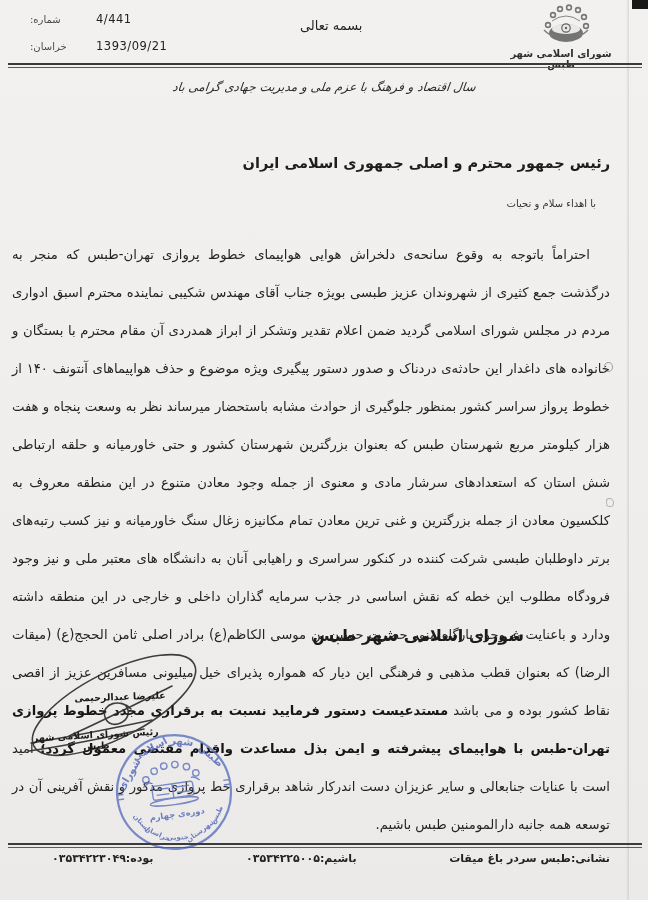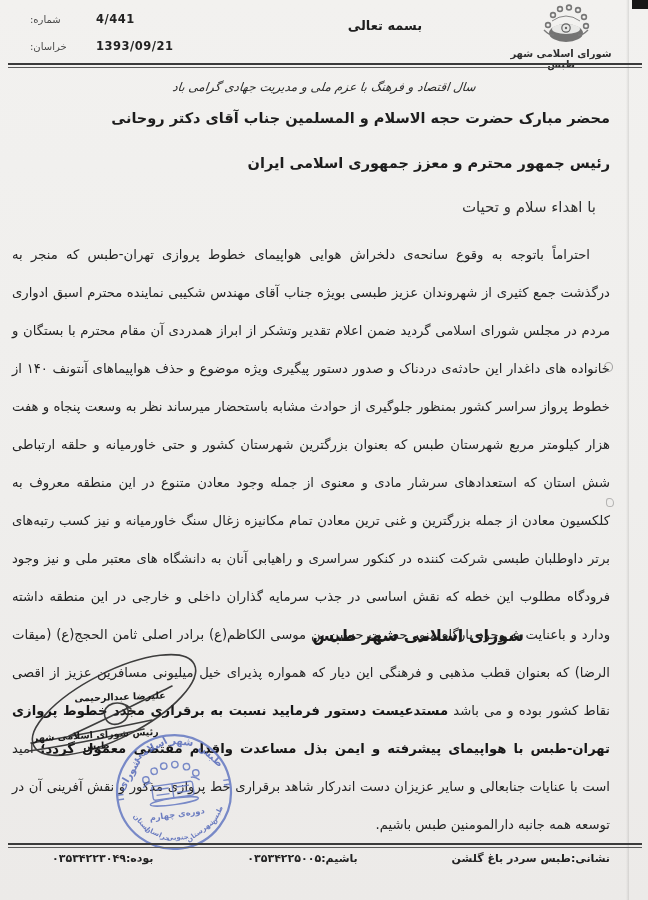--- a/index.html
+++ b/index.html
@@ -11,33 +11,33 @@
   .corner-chip{position:absolute; top:0; left:632px; width:16px; height:9px; background:#171717;}
   .edge-shade{position:absolute; top:0; left:626px; width:3px; height:100%;
     background:linear-gradient(90deg,rgba(0,0,0,0.00),rgba(0,0,0,0.10));}
   .speck1{position:absolute; left:604px; top:362px; width:7px; height:8px; border:1.5px solid #6a6a6a; border-radius:50%; opacity:.6;}
   .speck2{position:absolute; left:606px; top:498px; width:6px; height:7px; border:1.5px solid #7a7a7a; border-radius:40% 60% 50% 50%; opacity:.5;}
 
   
   .meta{position:absolute; top:12px; right:448px; left:30px; width:170px; font-size:10px; color:#3c3c3c;}
   .meta-row{display:flex; flex-direction:row-reverse; justify-content:flex-start; align-items:baseline; gap:22px; margin-bottom:13px; direction:rtl;}
   .meta-label{width:44px; text-align:left; color:#4a4a4a;}
-  .meta-value{direction:ltr; font-size:11.5px; font-weight:bold; color:#222; letter-spacing:.5px;}
-  .besmele{position:absolute; top:18px; left:300px; width:170px; text-align:center; font-weight:bold; font-size:13px; color:#1f1f1f;}
+  .meta-value{direction:ltr; font-size:11.5px; font-weight:normal; color:#222; letter-spacing:.5px;}
+  .besmele{position:absolute; top:18px; left:300px; width:170px; text-align:left; font-weight:normal; font-size:13px; color:#1f1f1f;}
   .logo{position:absolute; top:3px; left:538px; width:56px; height:44px; opacity:.9; filter:blur(.3px);}
   .org-top{position:absolute; top:48px; left:505px; width:112px; text-align:center; font-size:10px; font-weight:bold; color:#2e2e2e;}
   .rule{position:absolute; left:8px; right:6px; border-top:2.5px solid #3b3b3b; border-bottom:1.2px solid #5a5a5a; height:2px;}
   .rule-top{top:63px;}
   .rule-bottom{top:843px; z-index:5;}
 
   .slogan{position:absolute; top:80px; left:0; right:0; text-align:center; font-size:12px; font-style:italic;
     font-family:"DejaVu Serif",serif; color:#2b2b2b; transform:skewX(-6deg);}
   .addr1{position:absolute; top:110px; right:38px; left:20px; font-size:14.5px; font-weight:bold; color:#1d1d1d;}
   .addr2{position:absolute; top:155px; right:38px; left:20px; font-size:14.5px; font-weight:bold; color:#1d1d1d;}
-  .salutation{position:absolute; top:198px; right:52px; left:20px; font-size:15px; color:#333;}
+  .salutation{position:absolute; top:198px; right:52px; left:20px; font-size:10px; color:#333;}
 
   .body-text{position:absolute; top:236px; right:38px; left:12px; font-size:13.2px; line-height:38px;
     text-align:justify; color:#242424; text-indent:20px; margin:0;}
   .body-text .bold{font-weight:bold; color:#161616;}
 
   .sig-org{position:absolute; top:626px; right:124px; font-size:16px; font-weight:bold; letter-spacing:1px; color:#1b1b1b;}
 
   .signature-svg{position:absolute; left:14px; top:648px; width:205px; height:125px;}
   .signer-name{position:absolute; left:68px; top:691px; width:104px; text-align:center; font-size:9.5px; font-weight:bold;
     color:#161616; transform:rotate(-2deg); letter-spacing:.5px;}
@@ -90,22 +90,21 @@
     </g>
     <path d="M6,27 q6,6 10,5 M50,27 q-6,6 -10,5" stroke="#6f6f6f" stroke-width="1.4" fill="none"></path>
     <path d="M14,18 q14,-10 28,0" stroke="#7a7a7a" stroke-width="1" fill="none"></path>
   </svg>
   <div class="org-top">شورای اسلامی شهر طبس</div>
 
   <div class="rule rule-top"></div>
 
   <div class="slogan">سال اقتصاد و فرهنگ با عزم ملی و مدیریت جهادی گرامی باد</div>
 
-  <div class="addr1">محضر مبارک حضرت حجه الاسلام و المسلمین جناب آقای دکتر روحانی</div>
-  <div class="addr2">رئیس جمهور محترم و معزز جمهوری اسلامی ایران</div>
+  <div class="addr2">رئیس جمهور محترم و اصلی جمهوری اسلامی ایران</div>
   <div class="salutation">با اهداء سلام و تحیات</div>
 
   <p class="body-text"><span>احتراماً باتوجه به وقوع سانحه‌ی دلخراش هوایی هواپیمای خطوط پروازی تهران-طبس که منجر به درگذشت جمع کثیری از شهروندان عزیز طبسی بویژه جناب آقای مهندس شکیبی نماینده محترم اسبق ادواری مردم در مجلس شورای اسلامی گردید ضمن اعلام تقدیر وتشکر از ابراز همدردی آن مقام محترم با بستگان و خانواده های داغدار این حادثه‌ی دردناک و صدور دستور پیگیری ویژه موضوع و حذف هواپیماهای آنتونف ۱۴۰ از خطوط پرواز سراسر کشور بمنظور جلوگیری از حوادث مشابه باستحضار میرساند نظر به وسعت پنجاه و هفت هزار کیلومتر مربع شهرستان طبس که بعنوان بزرگترین شهرستان کشور و حتی خاورمیانه و حلقه ارتباطی شش استان که استعدادهای سرشار مادی و معنوی از جمله وجود معادن متنوع در این منطقه معروف به کلکسیون معادن از جمله بزرگترین و غنی ترین معادن تمام مکانیزه زغال سنگ خاورمیانه و نیز کسب رتبه‌های برتر داوطلبان طبسی شرکت کننده در کنکور سراسری و راهیابی آنان به دانشگاه های معتبر ملی و نیز وجود فرودگاه مطلوب این خطه که نقش اساسی در جذب سرمایه گذاران داخلی و خارجی در این منطقه داشته ودارد و باعنایت به وجود بارگاه منور حضرت حسین بن موسی الکاظم(ع) برادر اصلی ثامن الحجج(ع) (میقات الرضا) که بعنوان قطب مذهبی و فرهنگی این دیار که همواره پذیرای خیل میلیونی مسافرین عزیز از اقصی نقاط کشور بوده و می باشد </span><span class="bold">مستدعیست دستور فرمایید نسبت به برقراری مجدد خطوط پروازی تهران-طبس با هواپیمای پیشرفته و ایمن بذل مساعدت واقدام مقتضی معمول گردد؛</span><span> امید است با عنایات جنابعالی و سایر عزیزان دست اندرکار شاهد برقراری خط پروازی مذکور و نقش آفرینی آن در توسعه همه جانبه دارالمومنین طبس باشیم.</span></p>
 
   <div class="sig-org">شورای اسلامی شهر طبس</div>
 
   <svg class="signature-svg" viewBox="0 0 205 125">
     <g fill="none" stroke="#2b2b2b" stroke-width="1.6" opacity="0.9" stroke-linecap="round">
       <ellipse cx="100" cy="57" rx="90" ry="33" transform="rotate(-27 100 57)"></ellipse>
       <path d="M158,38 C 130,52 95,70 55,88"></path>
@@ -149,18 +148,18 @@
       <text font-size="7.5" text-anchor="middle" x="50" y="119" transform="rotate(32 50 119)">خراسان</text>
       <text font-size="7.5" text-anchor="middle" x="72" y="126" transform="rotate(6 72 126)">جنوبی</text>
       <text font-size="7.5" text-anchor="middle" x="99" y="122" transform="rotate(-28 99 122)">شهرستان</text>
       <text font-size="7.5" text-anchor="middle" x="119" y="107" transform="rotate(-55 119 107)">طبس</text>
     </g>
   </svg>
 
   <div class="rule rule-bottom"></div>
 
   <div class="footer">
-    <span class="item">نشانی:طبس سردر باغ گلشن</span>
+    <span class="item">نشانی:طبس سردر باغ میقات</span>
     <span class="item">باشیم:۰۳۵۳۴۲۲۵۰۰۵</span>
     <span class="item">بوده:۰۳۵۳۴۲۲۳۰۴۹</span>
   </div>
 
 </div>
 
 </body></html>

